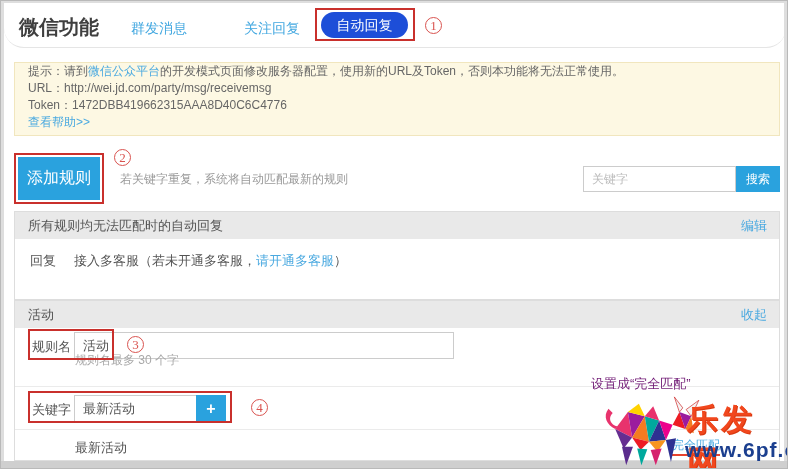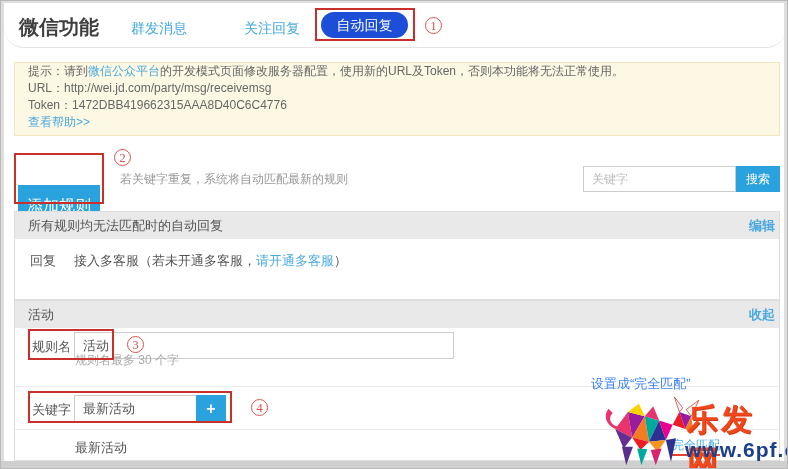--- a/index.html
+++ b/index.html
@@ -28,45 +28,45 @@
           color:#d9534f; font-family:"Liberation Serif","DejaVu Serif",serif; font-size:13px;
           line-height:16px; text-align:center; z-index:30; }
 
   
   .notice { position:absolute; left:13px; top:61px; width:766px; height:74px; background:#fdf8e3;
             border:1px solid #f1e6be; padding:0 13px; color:#666; font-size:12px; line-height:17px; }
   .link { color:#4aa9e0; text-decoration:none; cursor:pointer; }
 
   
   .add-rule-btn { position:absolute; left:17px; top:156px; width:82px; height:43px; background:#2aa2de;
-                  color:#fff; font-size:16px; border:none; cursor:pointer; font-family:inherit;margin-top:28px; }
+                  color:#fff; font-size:16px; border:none; cursor:pointer; font-family:inherit; }
   .toolbar-hint { position:absolute; left:119px; top:170px; font-size:12px; color:#999; }
   .search-input { position:absolute; left:582px; top:165px; width:153px; height:26px; border:1px solid #ccc;
                   padding:0 8px; font-size:12px; color:#555; font-family:inherit; outline:none; }
   .search-input::placeholder { color:#bbb; }
   .search-btn { position:absolute; left:735px; top:165px; width:44px; height:26px; background:#2aa2de;
                 color:#fff; font-size:12px; border:none; cursor:pointer; font-family:inherit; }
 
   
   .section { position:absolute; left:13px; width:766px; border:1px solid #ddd; background:#fff; }
   .sec-head { height:27px; line-height:27px; background:#e9e9e9; padding:0 13px; color:#555; font-size:13px; position:relative; }
-  .sec-head .link { position:absolute; right:4px; top:0; font-size:13px;font-weight:bold; }
+  .sec-head .link { position:absolute; right:12px; top:0; font-size:13px; }
   .section-fallback { top:210px; height:89px; }
   .reply-row { position:absolute; left:0; top:27px; width:100%; height:43px; }
   .reply-label { position:absolute; left:15px; top:13px; color:#555; }
   .reply-text { position:absolute; left:59px; top:13px; color:#555; }
   .section-rule { top:299px; height:161px; overflow:hidden; }
   .field-label { position:absolute; color:#555; font-size:13px; }
   .txt { border:1px solid #ccc; padding:0 8px; font-size:13px; color:#555; font-family:inherit; outline:none; position:absolute; }
   .hint { position:absolute; color:#a9a9a9; font-size:12px; }
   .hr { position:absolute; left:0; width:100%; border-top:1px solid #ebebeb; }
   .plus-btn { position:absolute; background:#2aa2de; color:#fff; border:none; font-size:16px; font-weight:bold; cursor:pointer; }
 
   
-  .match-note { position:absolute; left:590px; top:374px; color:#3b82f6; font-size:13px; z-index:20; }
+  .match-note { position:absolute; left:590px; top:374px; color:#701a75; font-size:13px; z-index:20; }
   .partial-link { position:absolute; left:671px; top:436px; color:#52aee2; font-size:12px;
                   border-bottom:2px solid #e8422e; z-index:18; }
   .bull { position:absolute; left:596px; top:390px; width:104px; height:76px; z-index:21; }
   .wm-name { position:absolute; left:686px; top:398px; font-size:31px; font-weight:bold; color:#f1471d;
              letter-spacing:3px; z-index:22; text-shadow:1px 1px 0 #d8380f; }
   .wm-url { position:absolute; left:684px; top:437px; font-size:21px; font-weight:bold; color:#1b3f8f;
             z-index:22; letter-spacing:1px; }
 </style>
 </head>
 <body>

